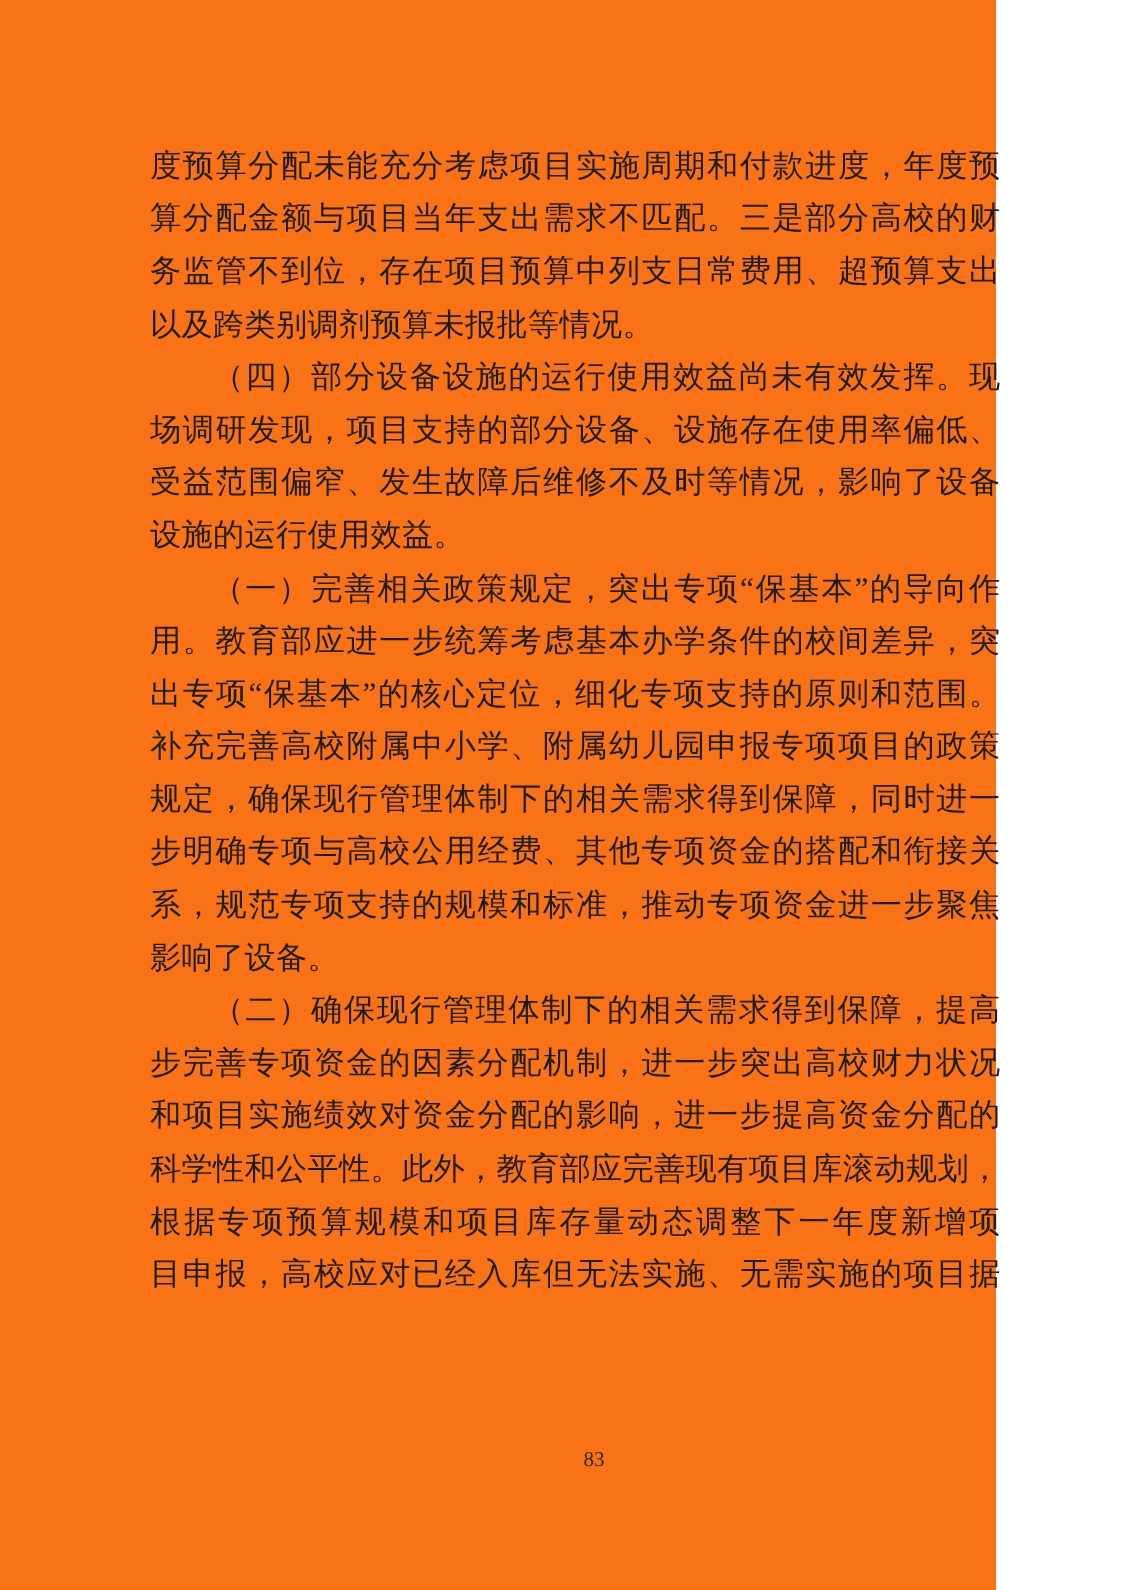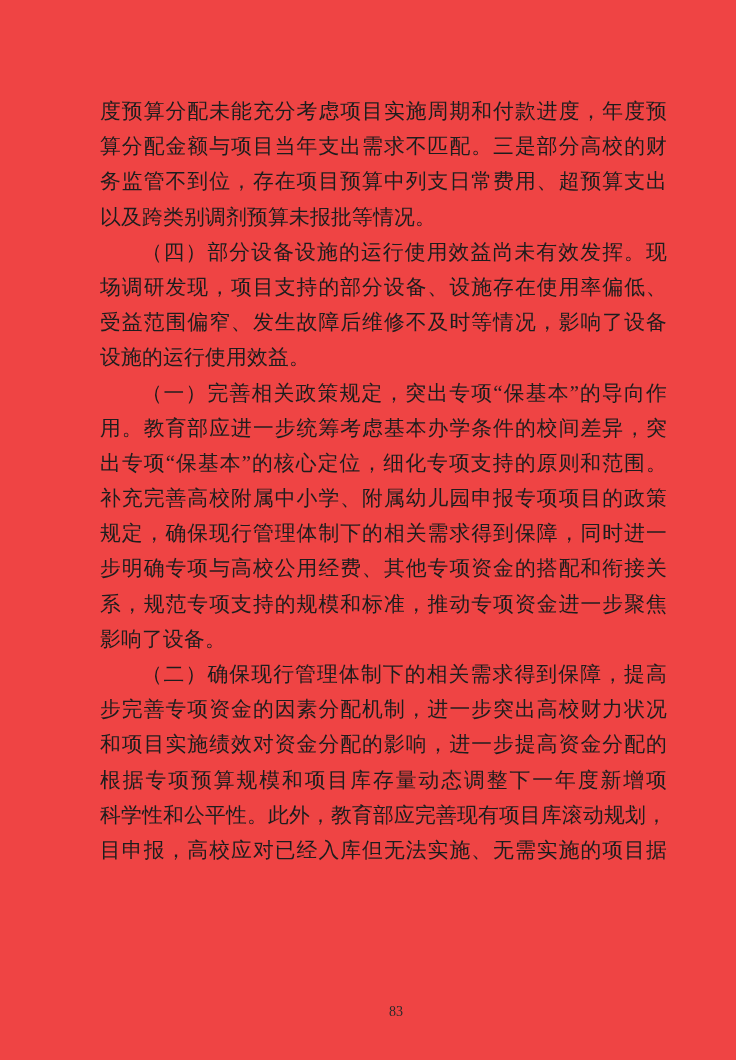--- a/index.html
+++ b/index.html
@@ -5,23 +5,23 @@
   html, body {
     margin: 0;
     padding: 0;
     width: 750px;
     height: 1060px;
     background: #ffffff;
     overflow: hidden;
   }
   #page {
     position: relative;
-    width: 736px;
+    width: 664px;
     height: 1060px;
-    background: #ef4444;
+    background: #f97316;
     font-family: "Liberation Serif", "DejaVu Serif", serif;
   }
   #text-block {
     position: absolute;
     left: 100px;
     top: 93px;
     width: 567px;
   }
   .line {
     height: 35.2px;
@@ -42,21 +42,21 @@
   }
   .line.heading {
     font-family: "Liberation Sans", "DejaVu Sans", sans-serif;
     font-weight: 700;
     color: #111111;
     letter-spacing: 1px;
   }
   #page-number {
     position: absolute;
     left: 396px;
-    top: 1004px;
+    top: 966px;
     transform: translateX(-50%);
     font-size: 14px;
     color: #2a2a2a;
     font-family: "Liberation Serif", "DejaVu Serif", serif;
   }
 </style>
 </head>
 <body>
 
 <div id="page">
@@ -73,18 +73,18 @@
       <div class="line fill">用。教育部应进一步统筹考虑基本办学条件的校间差异，突</div>
       <div class="line fill">出专项“保基本”的核心定位，细化专项支持的原则和范围。</div>
       <div class="line fill">补充完善高校附属中小学、附属幼儿园申报专项项目的政策</div>
       <div class="line fill">规定，确保现行管理体制下的相关需求得到保障，同时进一</div>
       <div class="line fill">步明确专项与高校公用经费、其他专项资金的搭配和衔接关</div>
       <div class="line fill">系，规范专项支持的规模和标准，推动专项资金进一步聚焦</div>
       <div class="line">影响了设备。</div>
       <div class="line fill indent">（二）确保现行管理体制下的相关需求得到保障，提高</div>
       <div class="line fill">步完善专项资金的因素分配机制，进一步突出高校财力状况</div>
       <div class="line fill">和项目实施绩效对资金分配的影响，进一步提高资金分配的</div>
+      <div class="line fill">科学性和公平性。此外，教育部应完善现有项目库滚动规划，</div>
       <div class="line fill">根据专项预算规模和项目库存量动态调整下一年度新增项</div>
-      <div class="line fill">科学性和公平性。此外，教育部应完善现有项目库滚动规划，</div>
       <div class="line fill">目申报，高校应对已经入库但无法实施、无需实施的项目据</div>
     </div>
   <div id="page-number">83</div>
 </div>
 
 </body></html>

